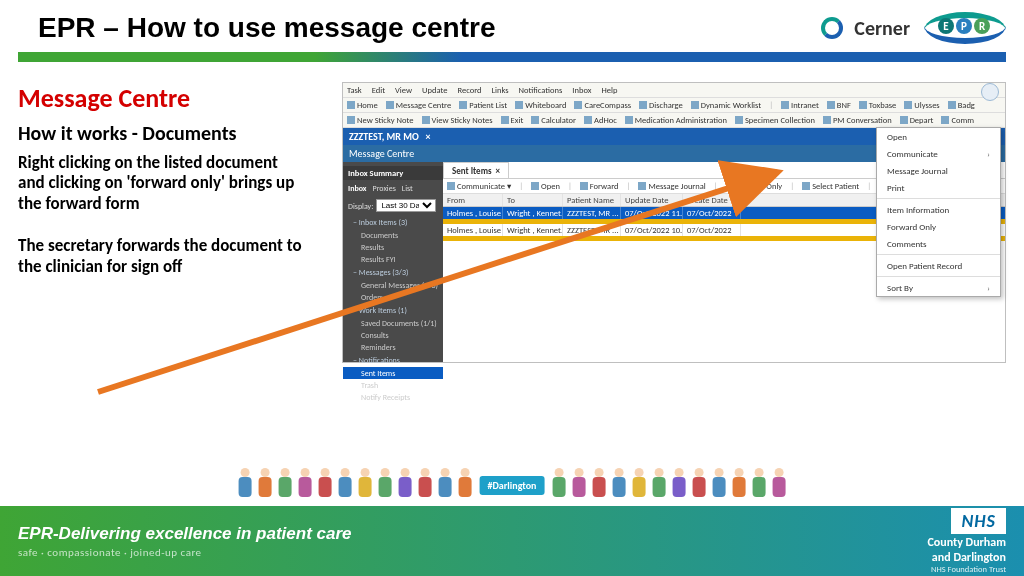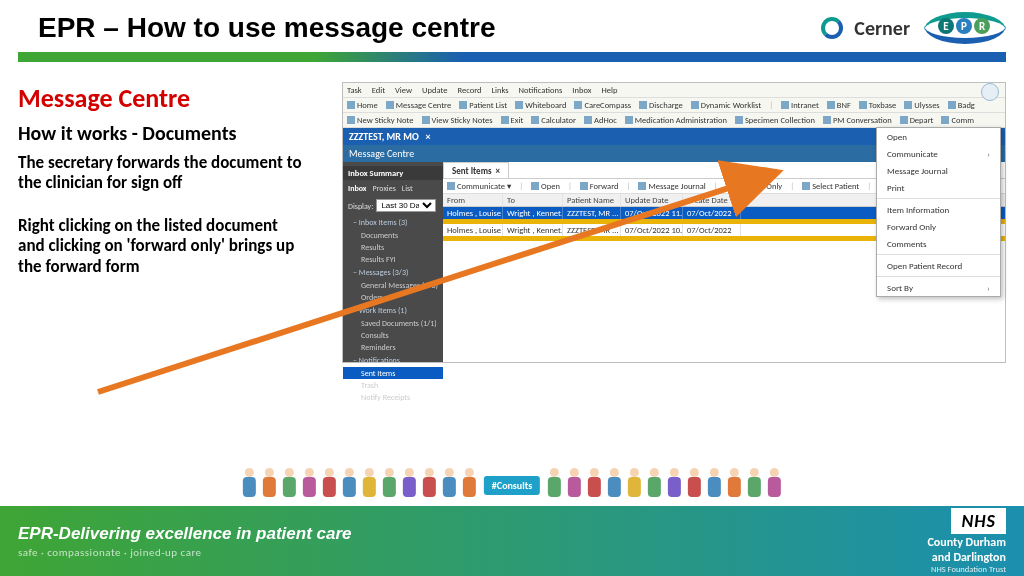--- a/index.html
+++ b/index.html
@@ -76,21 +76,21 @@
   .person { width: 17px; height: 34px; position: relative; }
   .person .head { width: 9px; height: 9px; border-radius: 50%; background: #f6d3b3; position: absolute; top: 0; left: 4px; }
   .person .body { width: 13px; height: 20px; border-radius: 4px; position: absolute; top: 9px; left: 2px; }
   .team-tag { background: #1ea0c9; color: #fff; font-size: 10px; font-weight: 700; padding: 3px 8px; border-radius: 3px; align-self: center; margin: 0 3px; }
 
   
   .footer { position: absolute; bottom: 0; left: 0; right: 0; height: 70px; background: linear-gradient(90deg, #3fa535 0%, #1b8faf 100%); color: #fff; display: flex; align-items: center; justify-content: space-between; padding: 0 18px; }
   .footer-left .tagline { font-size: 17px; font-weight: 700; font-style: italic; font-family: "Segoe UI", Arial, sans-serif; text-align: right; }
   .footer-left .vals { font-size: 11px; opacity: .7; margin-top: 2px; letter-spacing:.5px; }
   .nhs-block { text-align: right; }
-  .nhs-logo { background: #fff; color: #000000; font-weight: 800; padding: 2px 10px; font-size: 18px; display: inline-block; font-style: italic; letter-spacing: 1px; }
+  .nhs-logo { background: #fff; color: #0369a1; font-weight: 800; padding: 2px 10px; font-size: 18px; display: inline-block; font-style: italic; letter-spacing: 1px; }
   .nhs-trust { font-size: 12px; font-weight: 700; line-height: 1.05; margin-top: 2px; }
   .nhs-sub { font-size: 8.5px; opacity: .85; }
 
   .home-icon { position:absolute; top:0; right:6px; width:18px; height:18px; border-radius:50%; background:#e6eef6; border:1px solid #9cb9d5; }
 </style>
 </head>
 <body>
 
 <div class="title-bar">
   <h1>EPR – How to use message centre</h1>
@@ -108,22 +108,22 @@
       </div>
     </div>
   </div>
 </div>
 <div class="top-divider"></div>
 
 <div class="content">
   <div class="left-col">
     <h2>Message Centre</h2>
     <h3>How it works - Documents</h3>
+    <p>Right clicking on the listed document and clicking on 'forward only' brings up the forward form</p>
     <p>The secretary forwards the document to the clinician for sign off</p>
-    <p>Right clicking on the listed document and clicking on 'forward only' brings up the forward form</p>
   </div>
 
   <div class="screenshot-col">
     <div class="app-window" style="position:relative;">
       <div class="home-icon"></div>
       <div class="menubar" id="menubar">
           <span>Task</span>
           <span>Edit</span>
           <span>View</span>
           <span>Update</span>
@@ -308,21 +308,21 @@
       <div class="body" style="background: rgb(201, 79, 79);"></div>
     </div>
     <div class="person">
       <div class="head"></div>
       <div class="body" style="background: rgb(76, 141, 191);"></div>
     </div>
     <div class="person">
       <div class="head"></div>
       <div class="body" style="background: rgb(224, 122, 58);"></div>
     </div>
-    <div class="team-tag">#Consults</div>
+    <div class="team-tag">#Darlington</div>
     <div class="person">
       <div class="head"></div>
       <div class="body" style="background: rgb(90, 167, 105);"></div>
     </div>
     <div class="person">
       <div class="head"></div>
       <div class="body" style="background: rgb(184, 90, 156);"></div>
     </div>
     <div class="person">
       <div class="head"></div>

